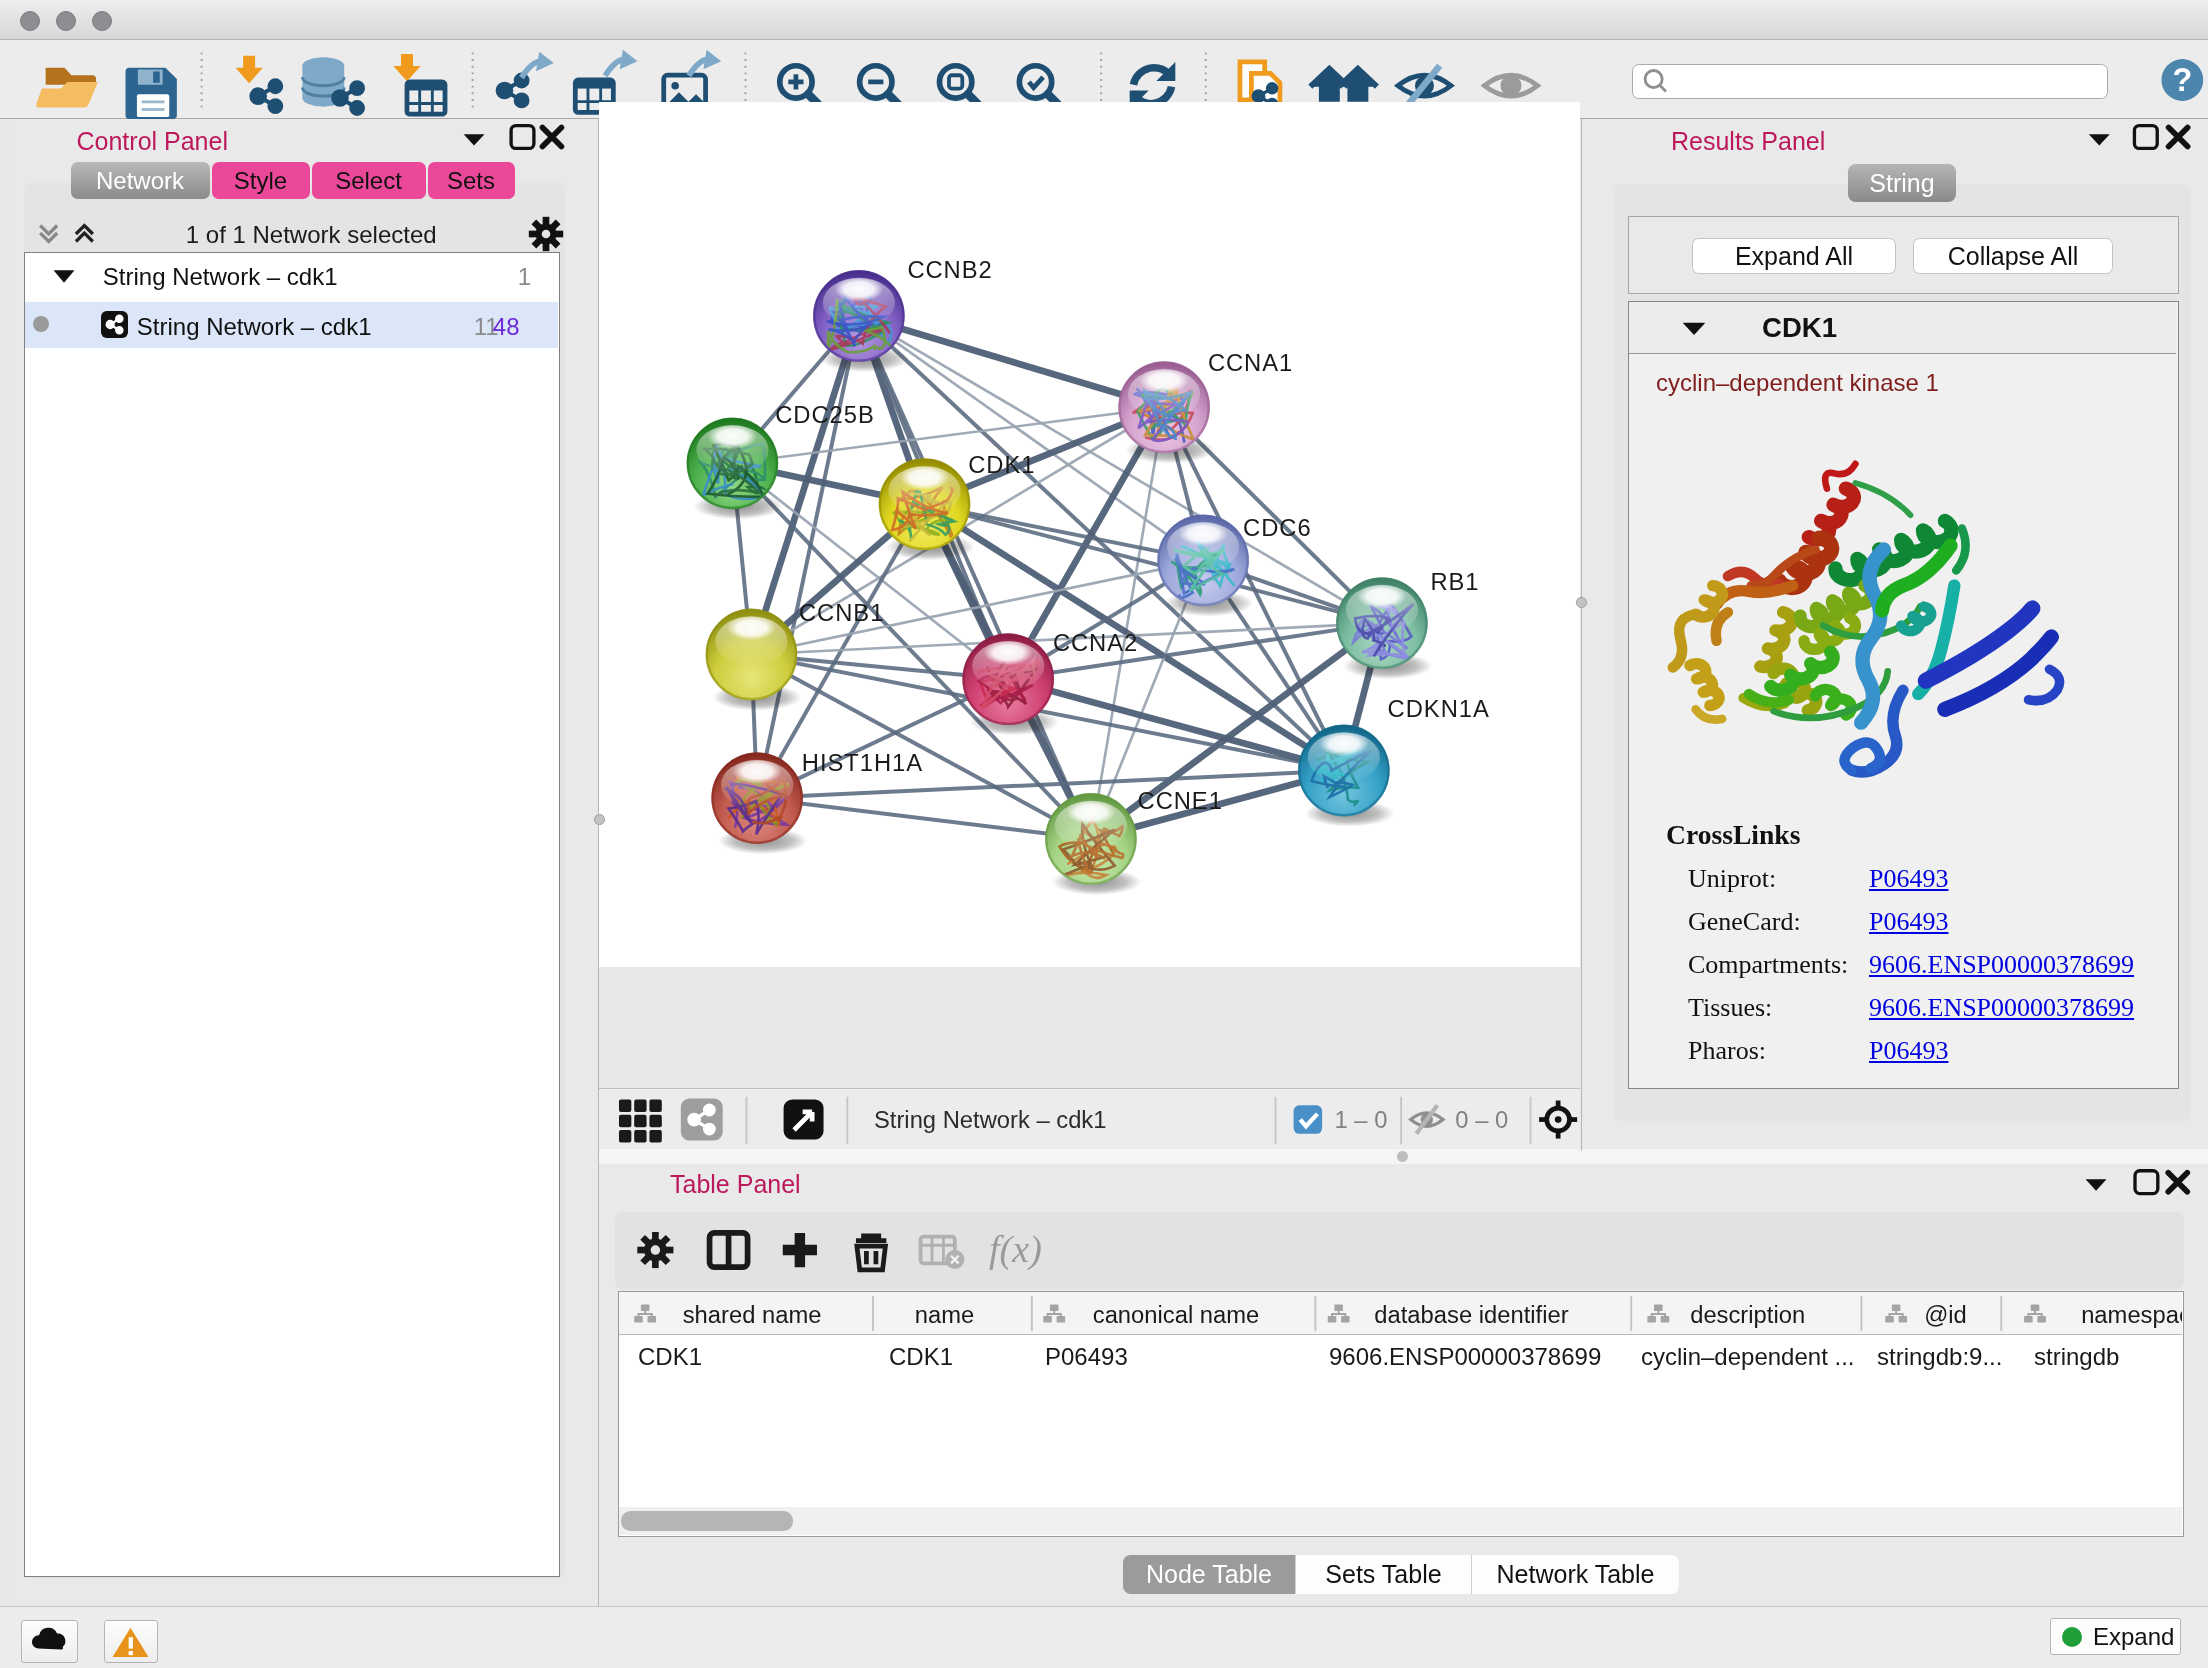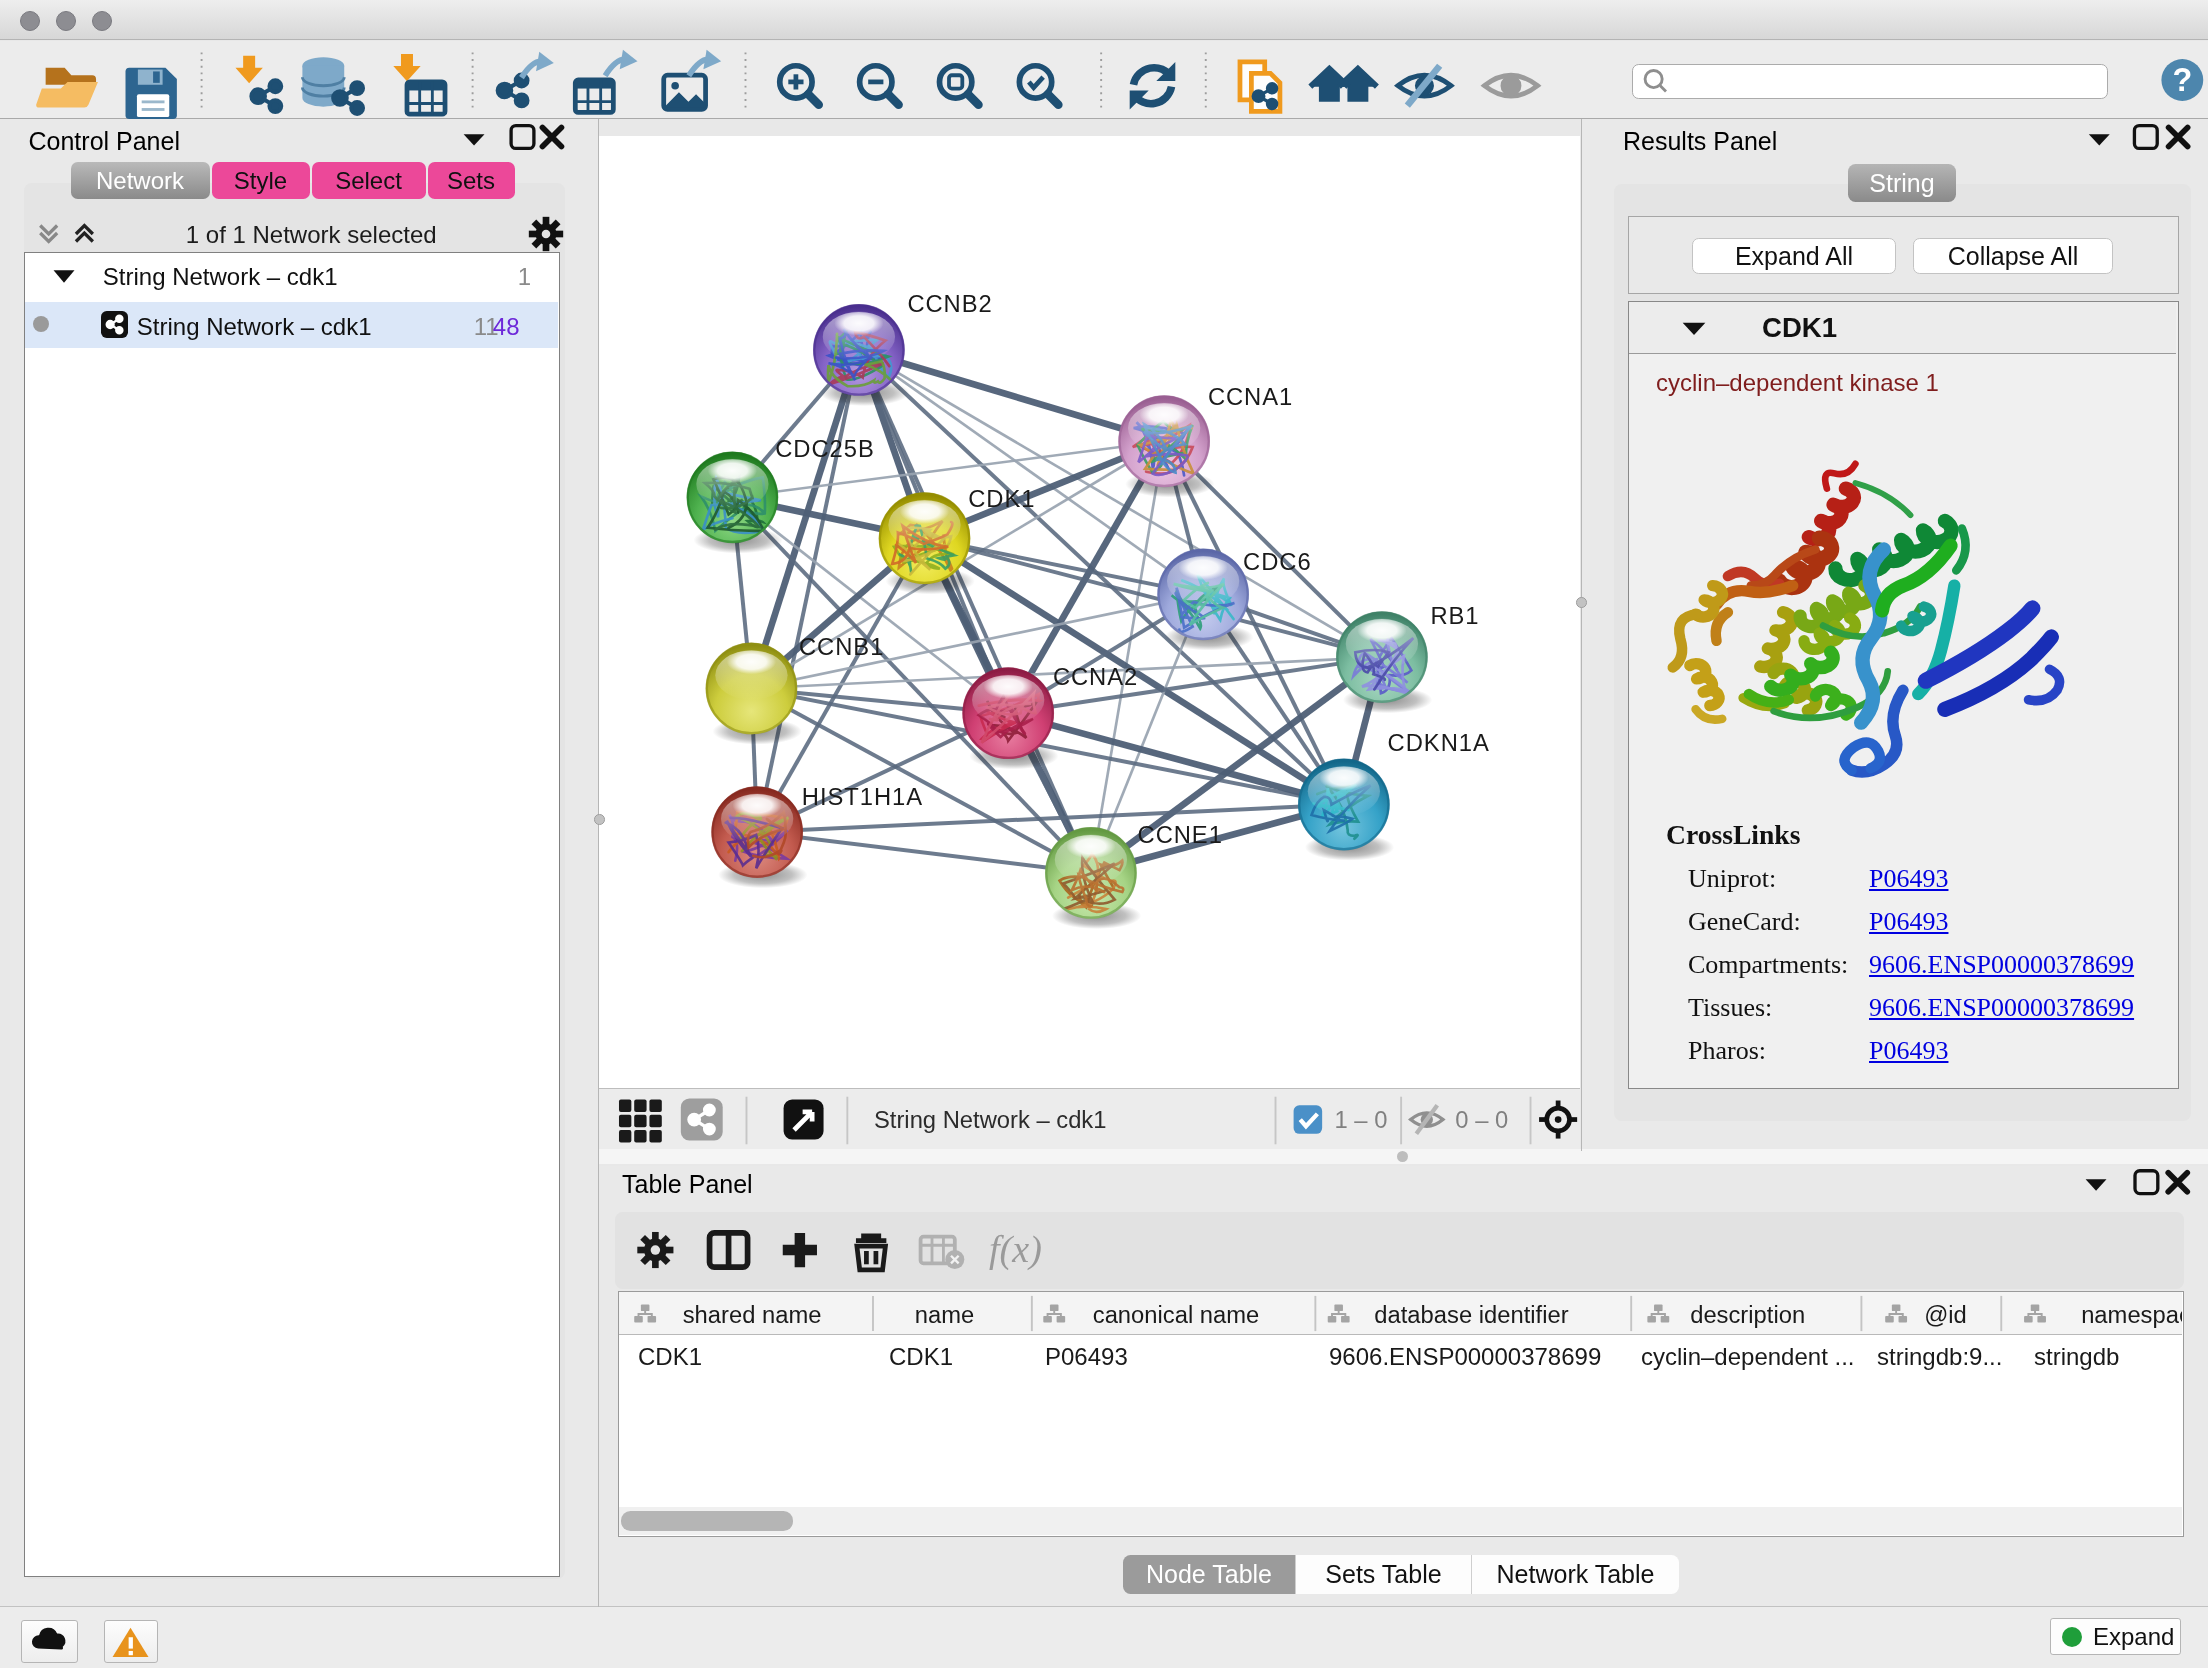--- a/index.html
+++ b/index.html
@@ -4,22 +4,22 @@
 <style>
 * { margin:0; padding:0; box-sizing:border-box; }
 html,body { width:2208px; height:1668px; background:#e8e8e8; font-family:"Liberation Sans", sans-serif; overflow:hidden; }
 .abs { position:absolute; }
 #titlebar { left:0; top:0; width:2208px; height:40px; background:linear-gradient(#eeeeee,#d7d7d7); border-bottom:1px solid #b4b4b4; }
 .tl { position:absolute; top:11.4px; width:20px; height:20px; border-radius:50%; background:#8d8d92; border:1px solid #7a7a80; }
 #title { position:absolute; top:5.7px; left:0; width:2208px; text-align:center; font-size:26px; font-weight:bold; color:#393939; }
 #toolbar { left:0; top:41px; width:2208px; height:78px; background:#ececec; border-bottom:1px solid #a9a9a9; }
 #searchbox { left:1632px; top:23px; width:476px; height:35px; background:#ffffff; border:1px solid #ababab; border-radius:6.7px; }
 #leftdock { left:9.5px; top:119px; width:588px; height:1487px; background:#e9e9e9; }
-.phead { font-size:25px; color:#000000; }
-#netview { left:599px; top:136px; width:981px; height:969px; background:#ffffff; }
+.phead { font-size:25px; color:#be185d;margin-left:48px; }
+#netview { left:599px; top:102px; width:981px; height:865px; background:#ffffff; }
 #netstatus { left:599px; top:1088px; width:981px; height:63px; background:#ececec; border-top:1px solid #bdbdbd; }
 #rightdock { left:1582px; top:119px; width:627px; height:1032px; background:#e9e9e9; }
 #netsplit { left:599px; top:1149px; width:1609px; height:15px; background:#f5f5f5; }
 #tablepanel { left:599px; top:1166px; width:1609px; height:440px; background:#e9e9e9; }
 #bottombar { left:0; top:1606px; width:2208px; height:62px; background:#ececec; border-top:1px solid #c2c2c2; }
 .vline { position:absolute; background:#b6b6b6; width:1px; }
 .cptab { position:absolute; top:43px; height:37px; font-size:24px; text-align:center; line-height:37px; border-radius:6.7px; background:#ec4899; color:#111; }
 .cptab.sel { background:linear-gradient(#b9b9b9,#8a8a8a); color:#fff; }
 .btn { position:absolute; background:#ffffff; border:1px solid #c3c3c3; border-radius:6.7px; text-align:center; font-size:25px; color:#111; }
 a.link { color:#0000e0; text-decoration:underline; }

